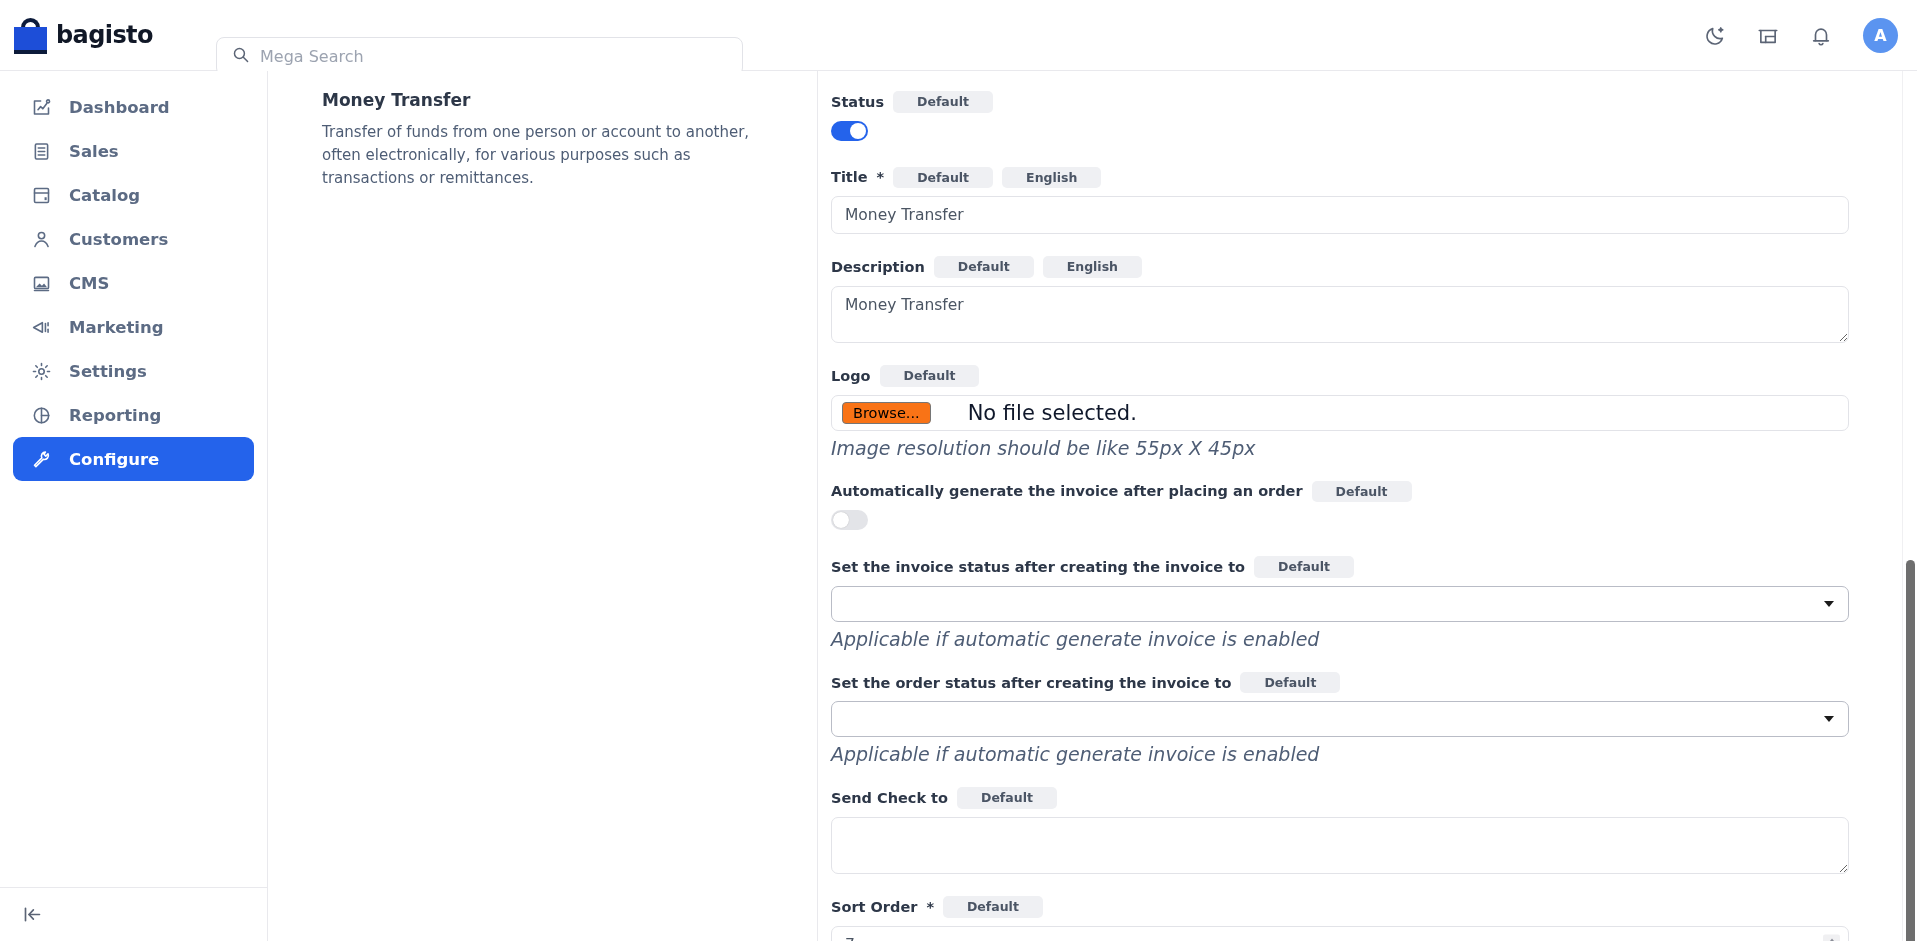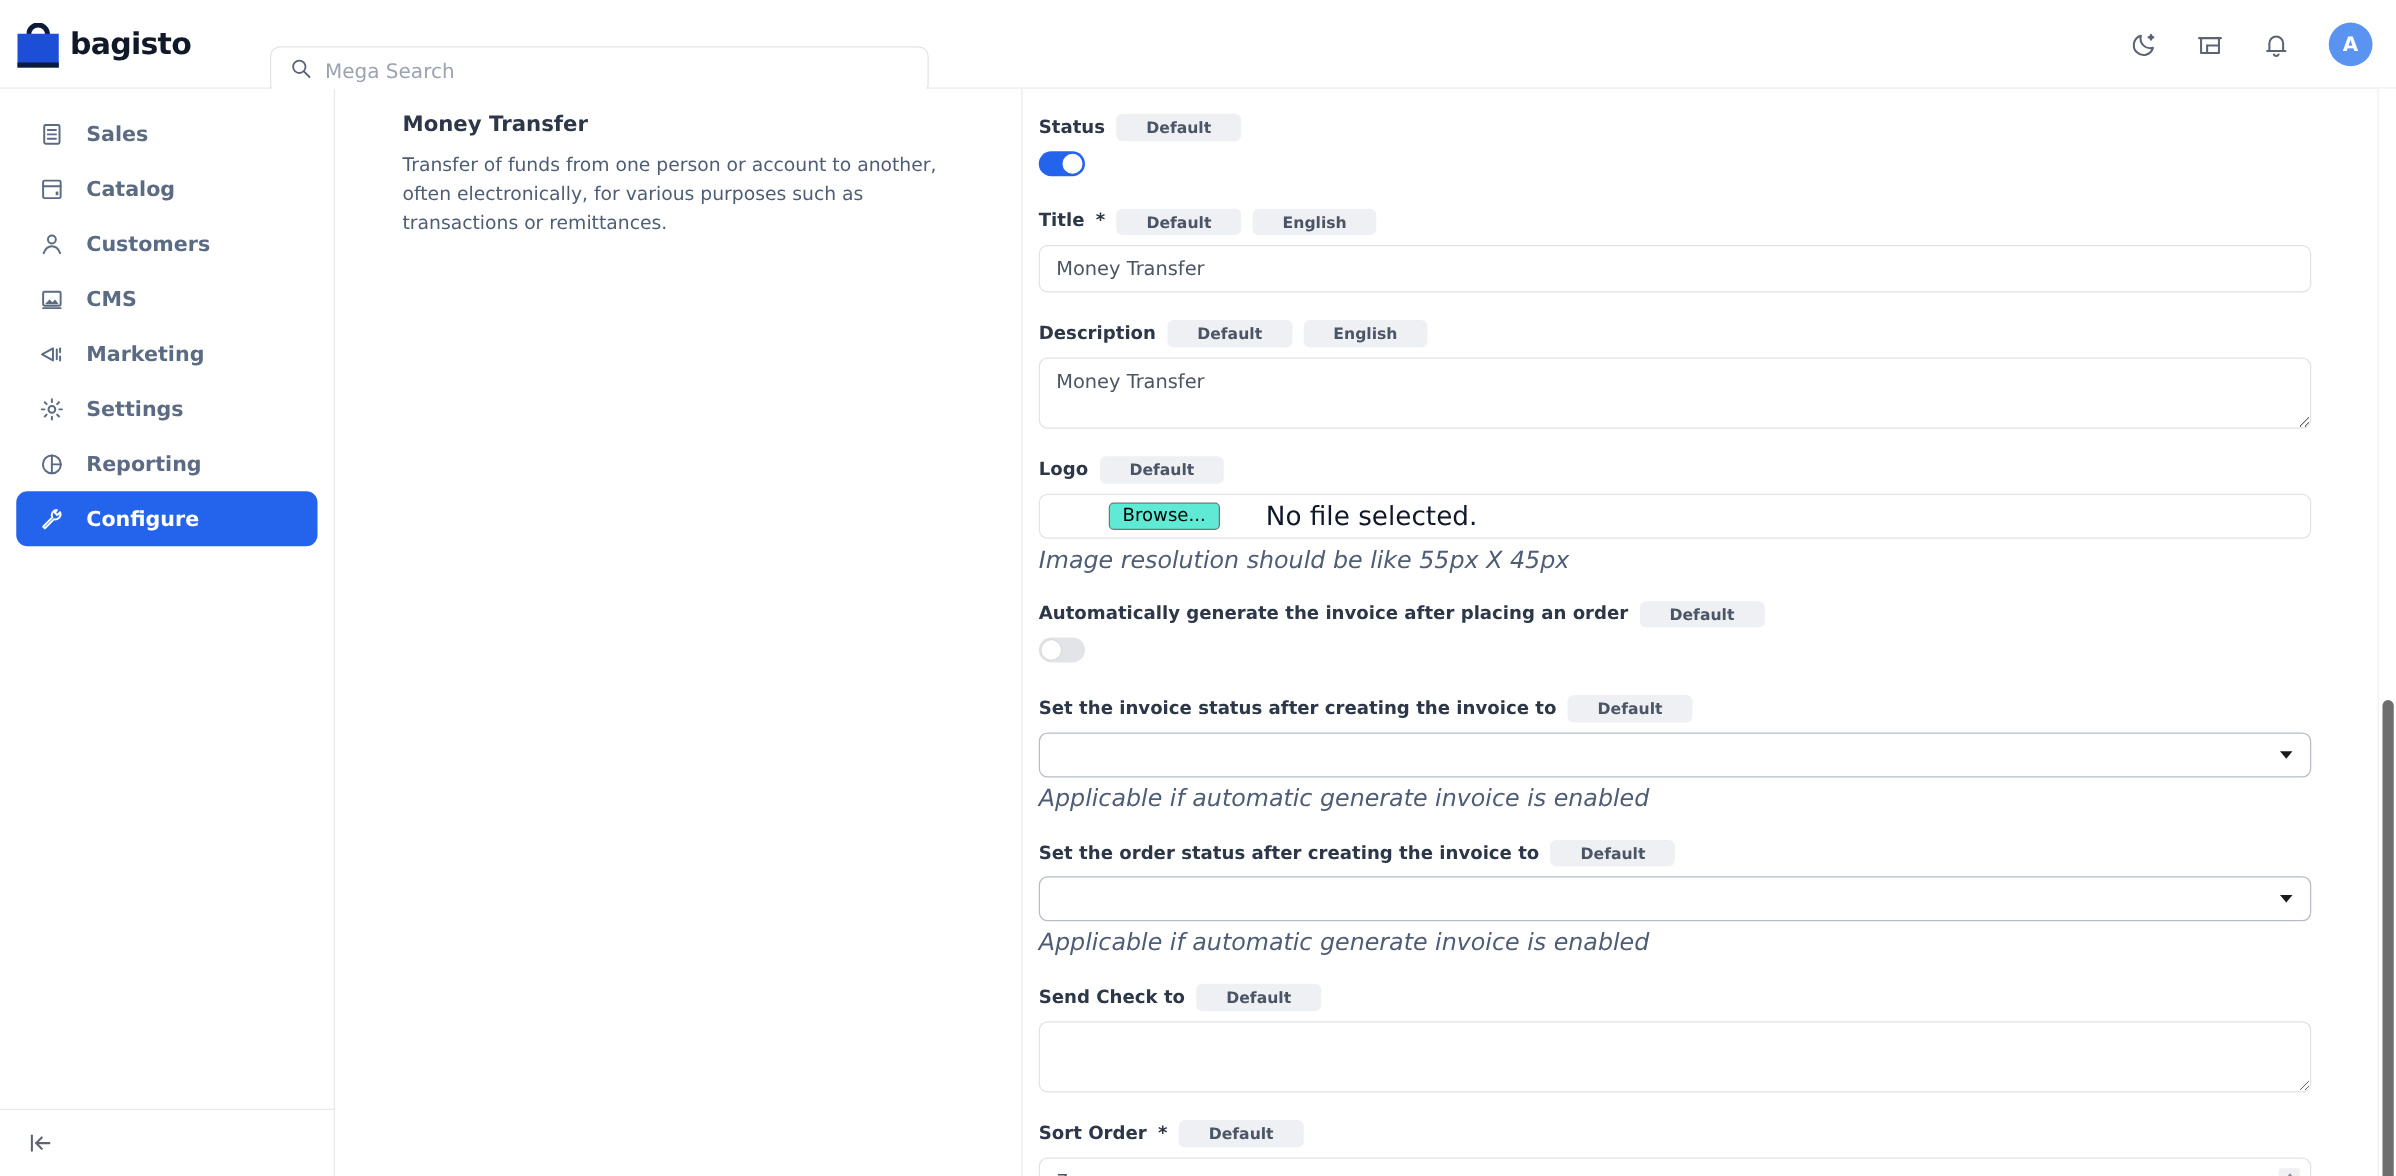--- a/index.html
+++ b/index.html
@@ -148,22 +148,22 @@
   }
   .filebox {
     width: 1018px; height: 36px;
     border: 1px solid #e2e3e8; border-radius: 7px;
     display: flex; align-items: center; padding: 0 10px; gap: 9px;
     background: #fff;
   }
   .browse-btn {
     font-family: inherit; font-size: 14.5px;
     border: 1px solid #767676; border-radius: 4px;
-    background: #5eead4; color: #000;
-    padding: 2px 10px; cursor: pointer; margin-left: 45px;
+    background: #f97316; color: #000;
+    padding: 2px 10px; cursor: pointer;
   }
   .nofile { font-size: 21px; color: #0f172a; margin-left: 28px; }
   .hint { font-size: 19px; font-style: italic; color: #4e5d75; margin-top: 6px; }
 
   .selectbox {
     width: 1018px; height: 36px;
     border: 1px solid #b9bcc6; border-radius: 7px;
     background: #fff;
     position: relative; cursor: pointer;
   }
@@ -256,20 +256,30 @@
         <path d="M10 20.3a2.2 2.2 0 0 0 4 0"></path>
       </svg>
     </span>
     <div id="avatar">A</div>
   </div>
 </div>
 
 <div id="sidebar">
   <div id="nav">
 
+    <div class="nav-item">
+      <span class="ico">
+        <svg width="21" height="21" viewBox="0 0 24 24" fill="none" stroke="currentColor" stroke-width="1.8" stroke-linecap="round" stroke-linejoin="round">
+          <path d="M20 12.5V19.5H4V4.5h7"></path>
+            <polyline points="8,14.5 11,11 13.5,13.5 18,7.5"></polyline>
+          <circle cx="19.5" cy="5" r="1.7"></circle>
+        </svg>
+      </span>
+      <span>Dashboard</span>
+    </div>
 
     <div class="nav-item">
       <span class="ico">
         <svg width="21" height="21" viewBox="0 0 24 24" fill="none" stroke="currentColor" stroke-width="1.8" stroke-linecap="round" stroke-linejoin="round">
           <rect x="5" y="3.5" width="14" height="17" rx="1.3"></rect>
           <line x1="8.3" y1="8" x2="15.7" y2="8"></line>
           <line x1="8.3" y1="12" x2="15.7" y2="12"></line>
           <line x1="8.3" y1="16" x2="15.7" y2="16"></line>
         </svg>
       </span>

